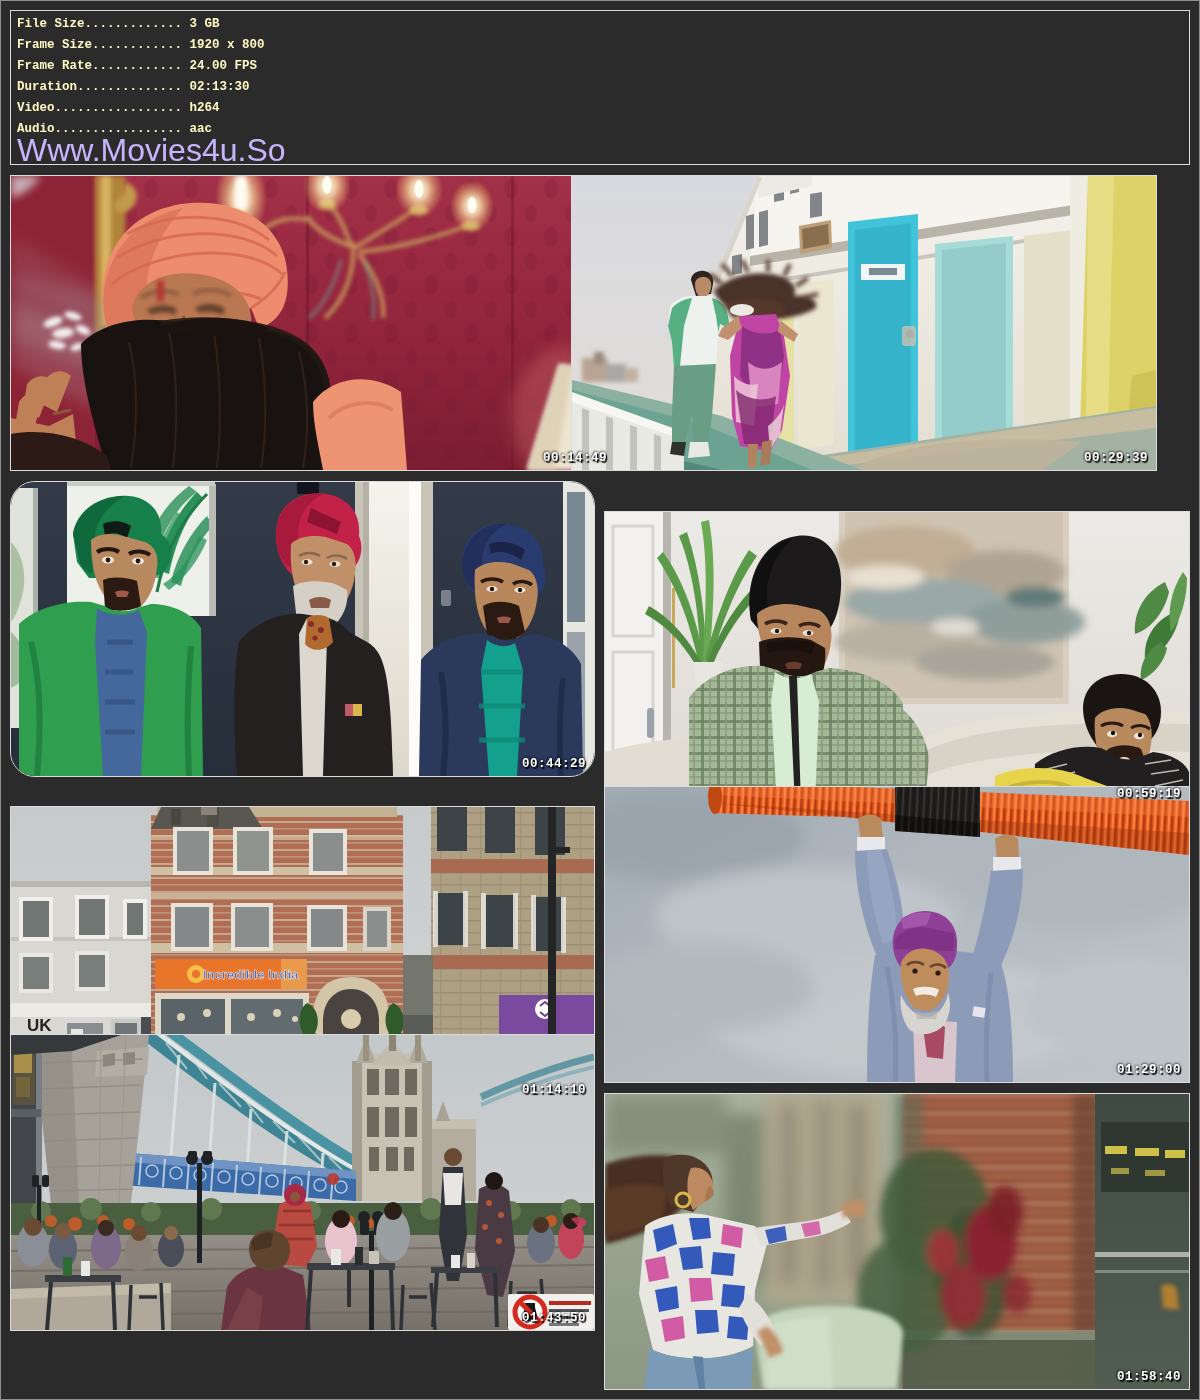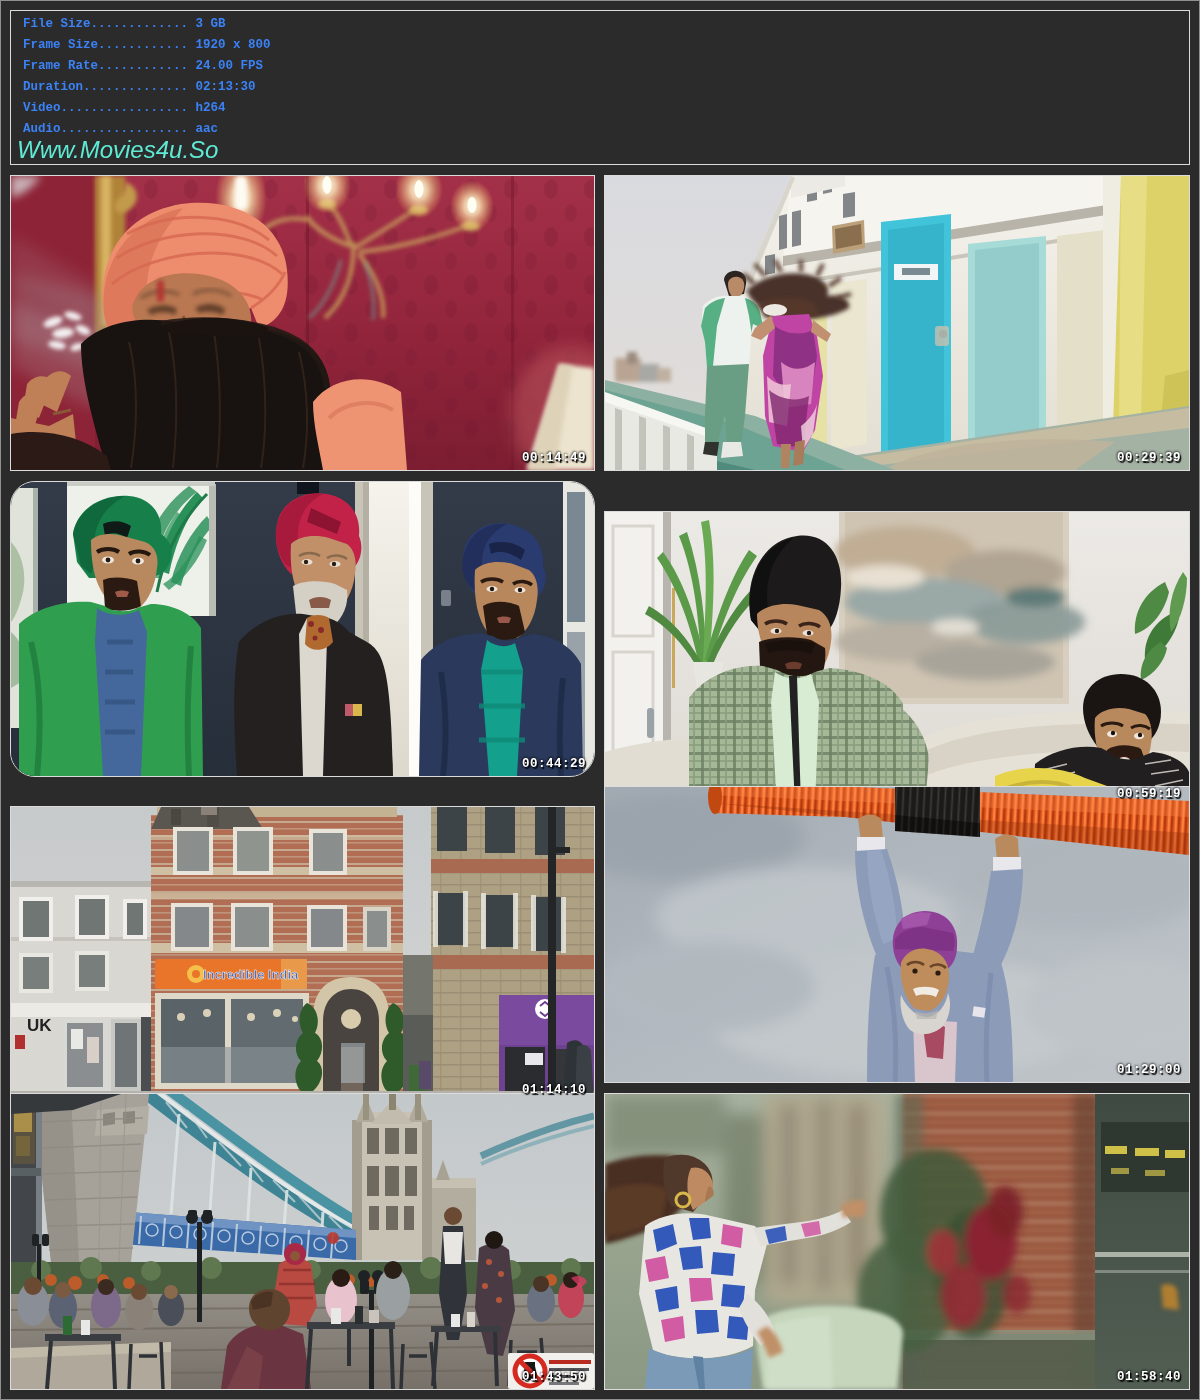--- a/index.html
+++ b/index.html
@@ -2,42 +2,42 @@
 <html><head>
 <meta charset="utf-8">
 <style>
 html,body{margin:0;padding:0;}
 body{width:1200px;height:1400px;background:#2b2b2b;position:relative;overflow:hidden;
   font-family:"Liberation Sans",sans-serif;}
 #edge{position:absolute;left:0;top:0;width:1198px;height:1398px;border:1px solid #8f8f8f;}
 #info{position:absolute;left:10px;top:10px;width:1178px;height:153px;border:1px solid #dcdcdc;
   background:#2b2b2b;}
 #info .mono{font-family:"Liberation Mono",monospace;font-weight:bold;font-size:12.5px;
-  color:#3b82f6;line-height:21px;white-space:pre;padding:3px 0 0 6px;margin-left:6px;}
-#info .site{font-size:24px;color:#5eead4;padding-left:6px;line-height:24px;margin-top:-2px;letter-spacing:0;font-style:italic;}
+  color:#fef9c3;line-height:21px;white-space:pre;padding:3px 0 0 6px;}
+#info .site{font-size:32px;color:#c4b5fd;padding-left:6px;line-height:24px;margin-top:-2px;letter-spacing:0;}
 .shot{position:absolute;border:1px solid #dcdcdc;overflow:hidden;background:#555;}
 .shot svg{position:absolute;left:0;top:0;display:block;}
 .ts{position:absolute;right:8px;bottom:5px;font-family:"Liberation Mono",monospace;
   font-weight:bold;font-size:12.5px;color:#fff;text-shadow:1.5px 1.5px 1px rgba(0,0,0,.95),-1px -1px 2px rgba(0,0,0,.45),1px -1px 2px rgba(0,0,0,.35),-1px 1px 2px rgba(0,0,0,.35);
   letter-spacing:0.5px;z-index:5;}
 </style>
 </head>
 <body>
 <div id="edge"></div>
 <div id="info">
   <div class="mono">File Size............. 3 GB
 Frame Size............ 1920 x 800
 Frame Rate............ 24.00 FPS
 Duration.............. 02:13:30
 Video................. h264
 Audio................. aac</div>
   <div class="site">Www.Movies4u.So</div>
 </div>
 
-<div class="shot" id="s1" style="left:10px;top:175px;width:583px;height:294px;">
+<div class="shot" id="s1" style="left:10px;top:175px;width:583px;height:294px;padding-left:21px;">
 <svg width="583" height="294" viewBox="0 0 583 294">
 <defs>
 <linearGradient id="g1bg" x1="0" y1="0" x2="0" y2="1">
  <stop offset="0" stop-color="#a33049"></stop>
           <stop offset=".5" stop-color="#93253c"></stop>
           <stop offset="1" stop-color="#7c1d31"></stop>
 </linearGradient>
 <radialGradient id="g1flame" cx=".5" cy=".5" r=".5">
  <stop offset="0" stop-color="#fffdf0"></stop>
           <stop offset=".35" stop-color="#ffeebc" stop-opacity=".8"></stop>
@@ -153,21 +153,21 @@
 <path d="M8,226 C14,216 26,214 32,222 L22,256 L4,250 Z"></path>
 <path d="M0,242 L38,250 L62,238 L66,276 L32,294 L0,294 Z"></path>
 </g>
 <path d="M42,238 L60,234" stroke="#8a5638" stroke-width="3"></path>
 
 <path d="M0,258 C34,252 70,260 96,280 L100,294 L0,294 Z" fill="#2b1a16"></path>
 </svg>
 <div class="ts">00:14:49</div>
 </div>
 
-<div class="shot" id="s2" style="left:604px;top:175px;width:584px;height:294px;">
+<div class="shot" id="s2" style="left:571px;top:175px;width:584px;height:294px;">
 <svg width="584" height="294" viewBox="0 0 584 294">
 <defs>
 <linearGradient id="g2sky" x1="0" y1="0" x2="0" y2="1">
  <stop offset="0" stop-color="#d9dadf"></stop>
           <stop offset=".7" stop-color="#dfdcda"></stop>
           <stop offset="1" stop-color="#e6e0d8"></stop>
 </linearGradient>
 <linearGradient id="g2wall" x1="0" y1="0" x2="0" y2="1">
  <stop offset="0" stop-color="#f4f2ec"></stop>
           <stop offset="1" stop-color="#e3ded2"></stop>
@@ -684,21 +684,21 @@
         <circle cx="333" cy="186" r="2.6" fill="#2a1a10"></circle>
 <path d="M308,202 C314,199 328,199 334,203 L331,210 C324,207 317,207 311,209 Z" fill="#f0ece4"></path>
 
 <path d="M296,208 C302,222 312,230 323,230 C334,228 341,218 343,206 C347,216 345,230 338,239 C329,248 314,250 305,243 C298,236 294,220 296,208 Z" fill="#d8d5d0"></path>
 <path d="M310,224 C317,227 326,227 333,223 L331,232 L312,232 Z" fill="#b8b5b0" opacity=".7"></path>
 </g>
 </svg>
 <div class="ts">01:29:00</div>
 </div>
 
-<div class="shot" id="s7" style="left:10px;top:1093px;width:583px;height:295px;">
+<div class="shot" id="s7" style="left:10px;top:1034px;width:583px;height:295px;">
 <svg width="583" height="295" viewBox="0 0 583 295">
 <defs>
 <linearGradient id="g7sky" x1="0" y1="0" x2="0" y2="1">
  <stop offset="0" stop-color="#c3c8cb"></stop>
           <stop offset="1" stop-color="#d2d4d2"></stop>
 </linearGradient>
 <linearGradient id="g7deck" x1="0" y1="0" x2="0" y2="1">
  <stop offset="0" stop-color="#938e86"></stop>
           <stop offset="1" stop-color="#767068"></stop>
 </linearGradient>

